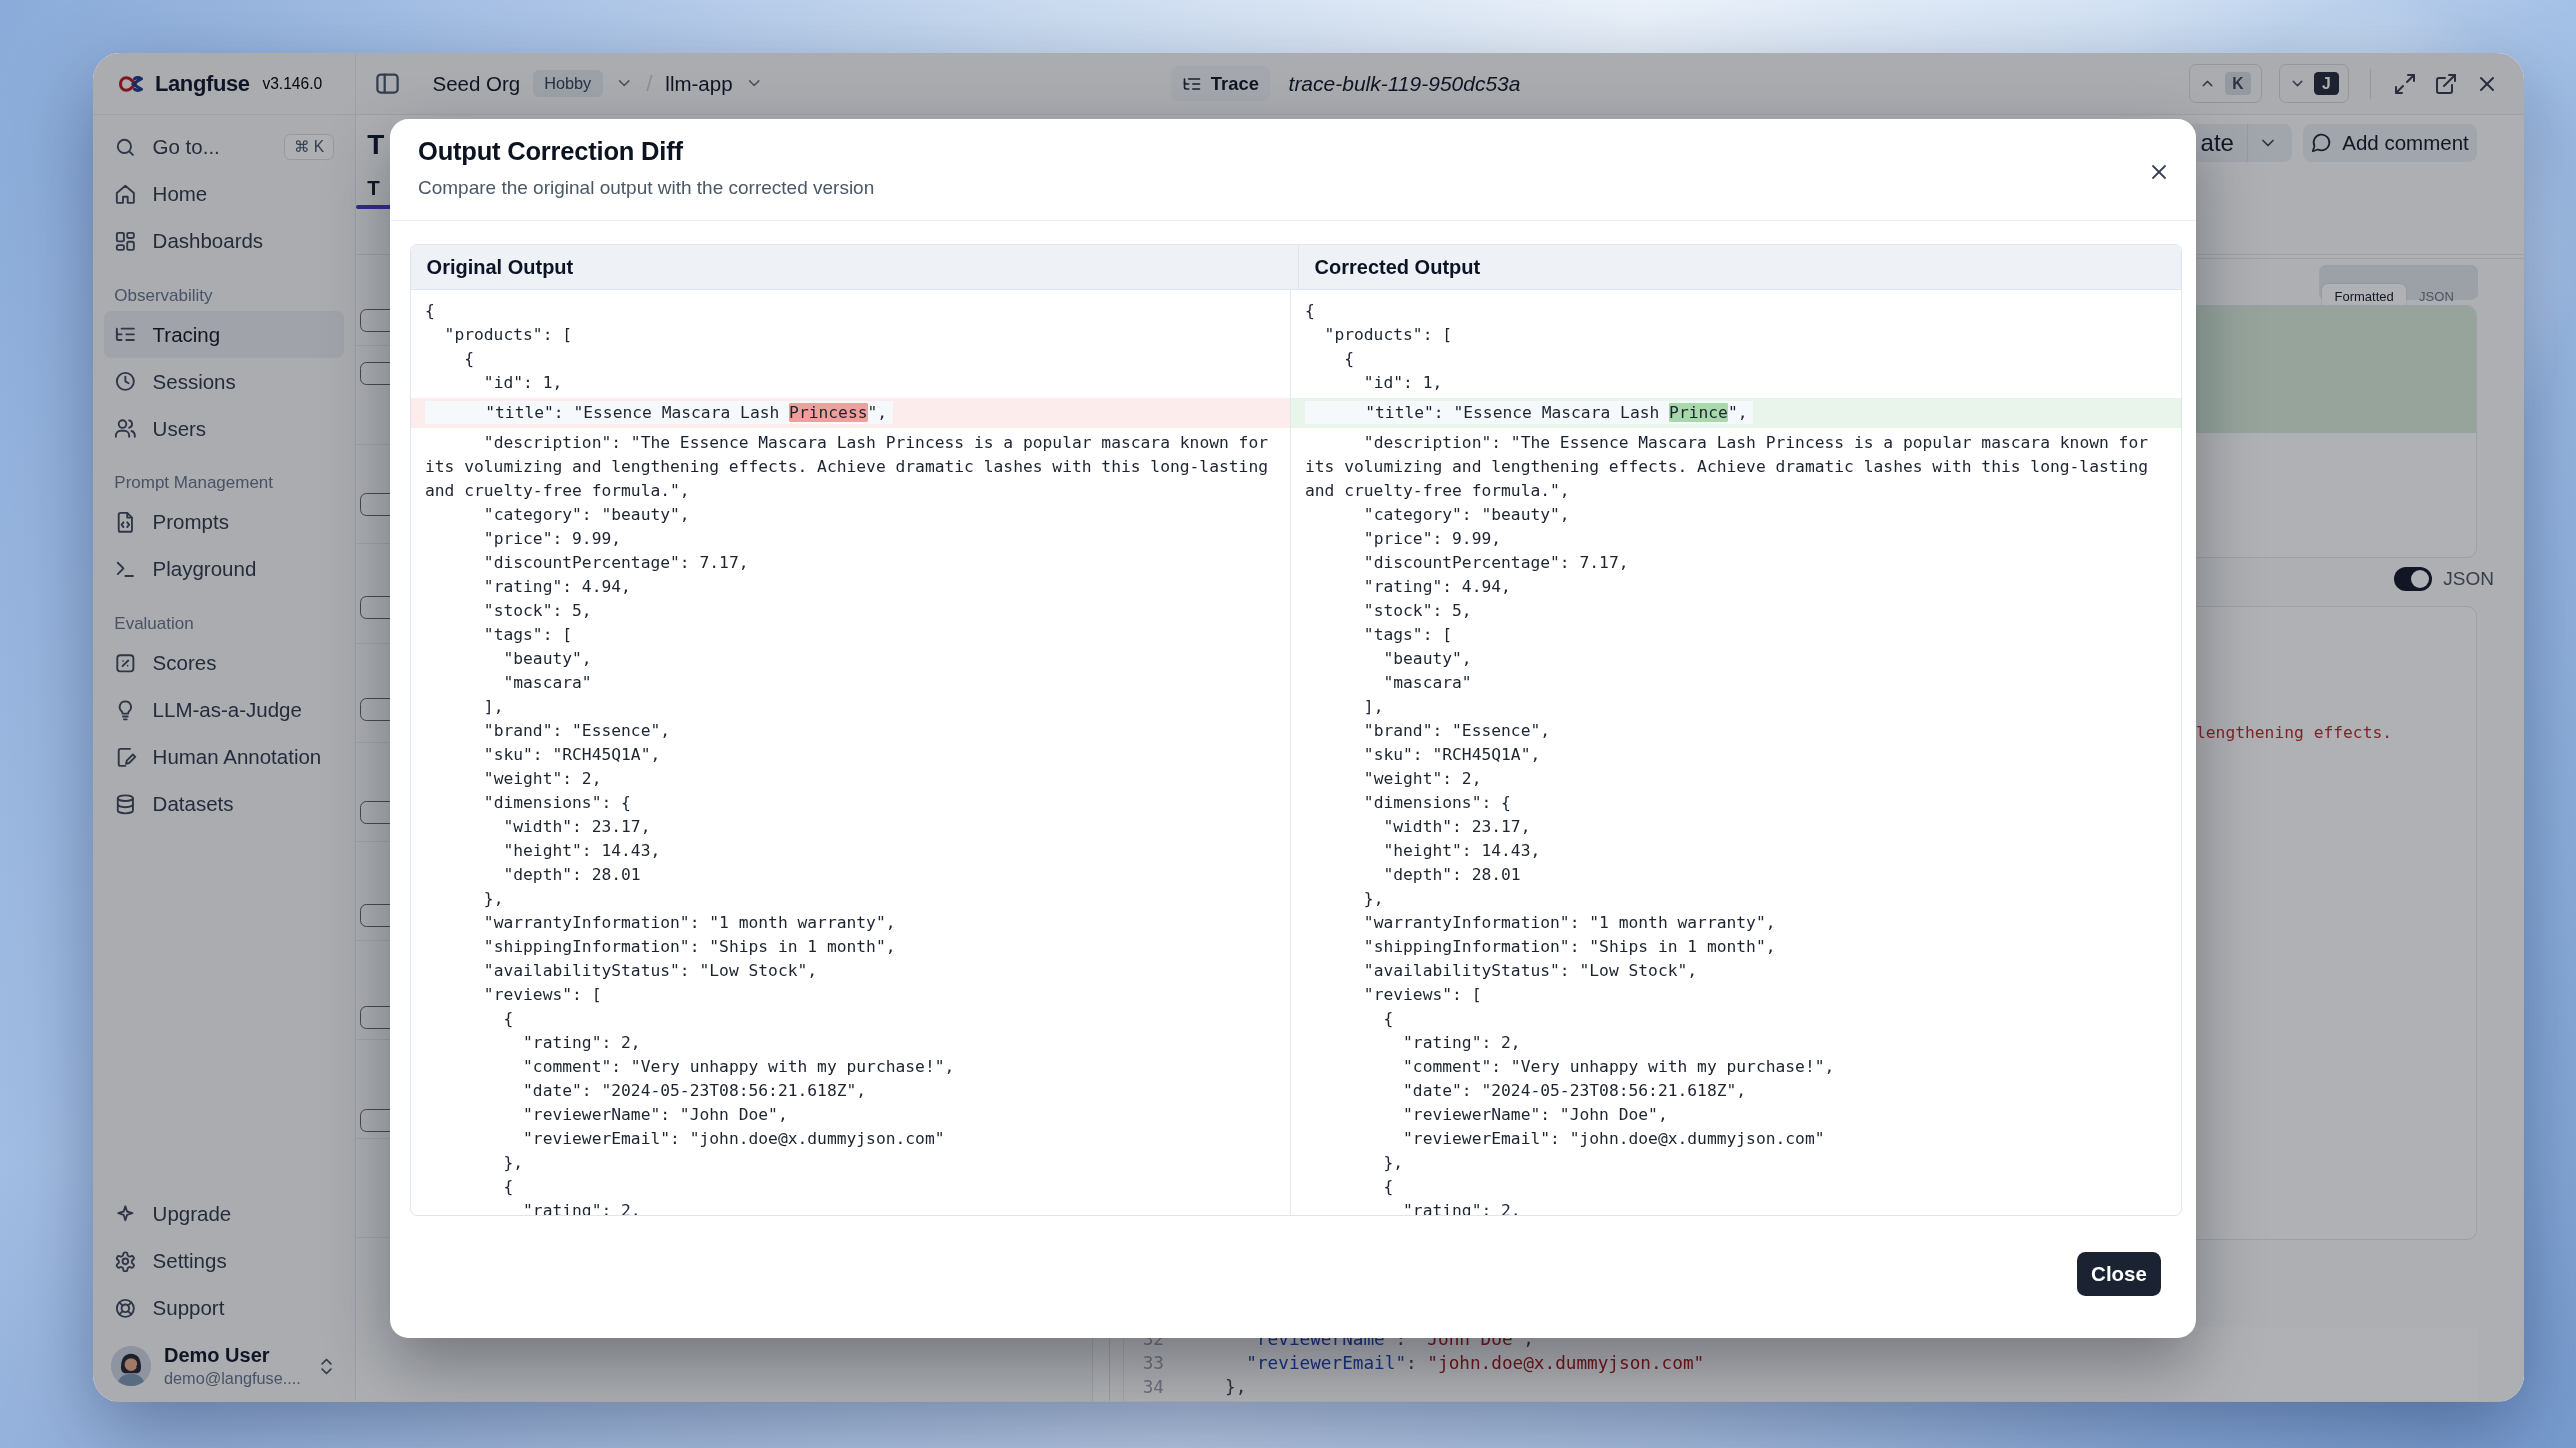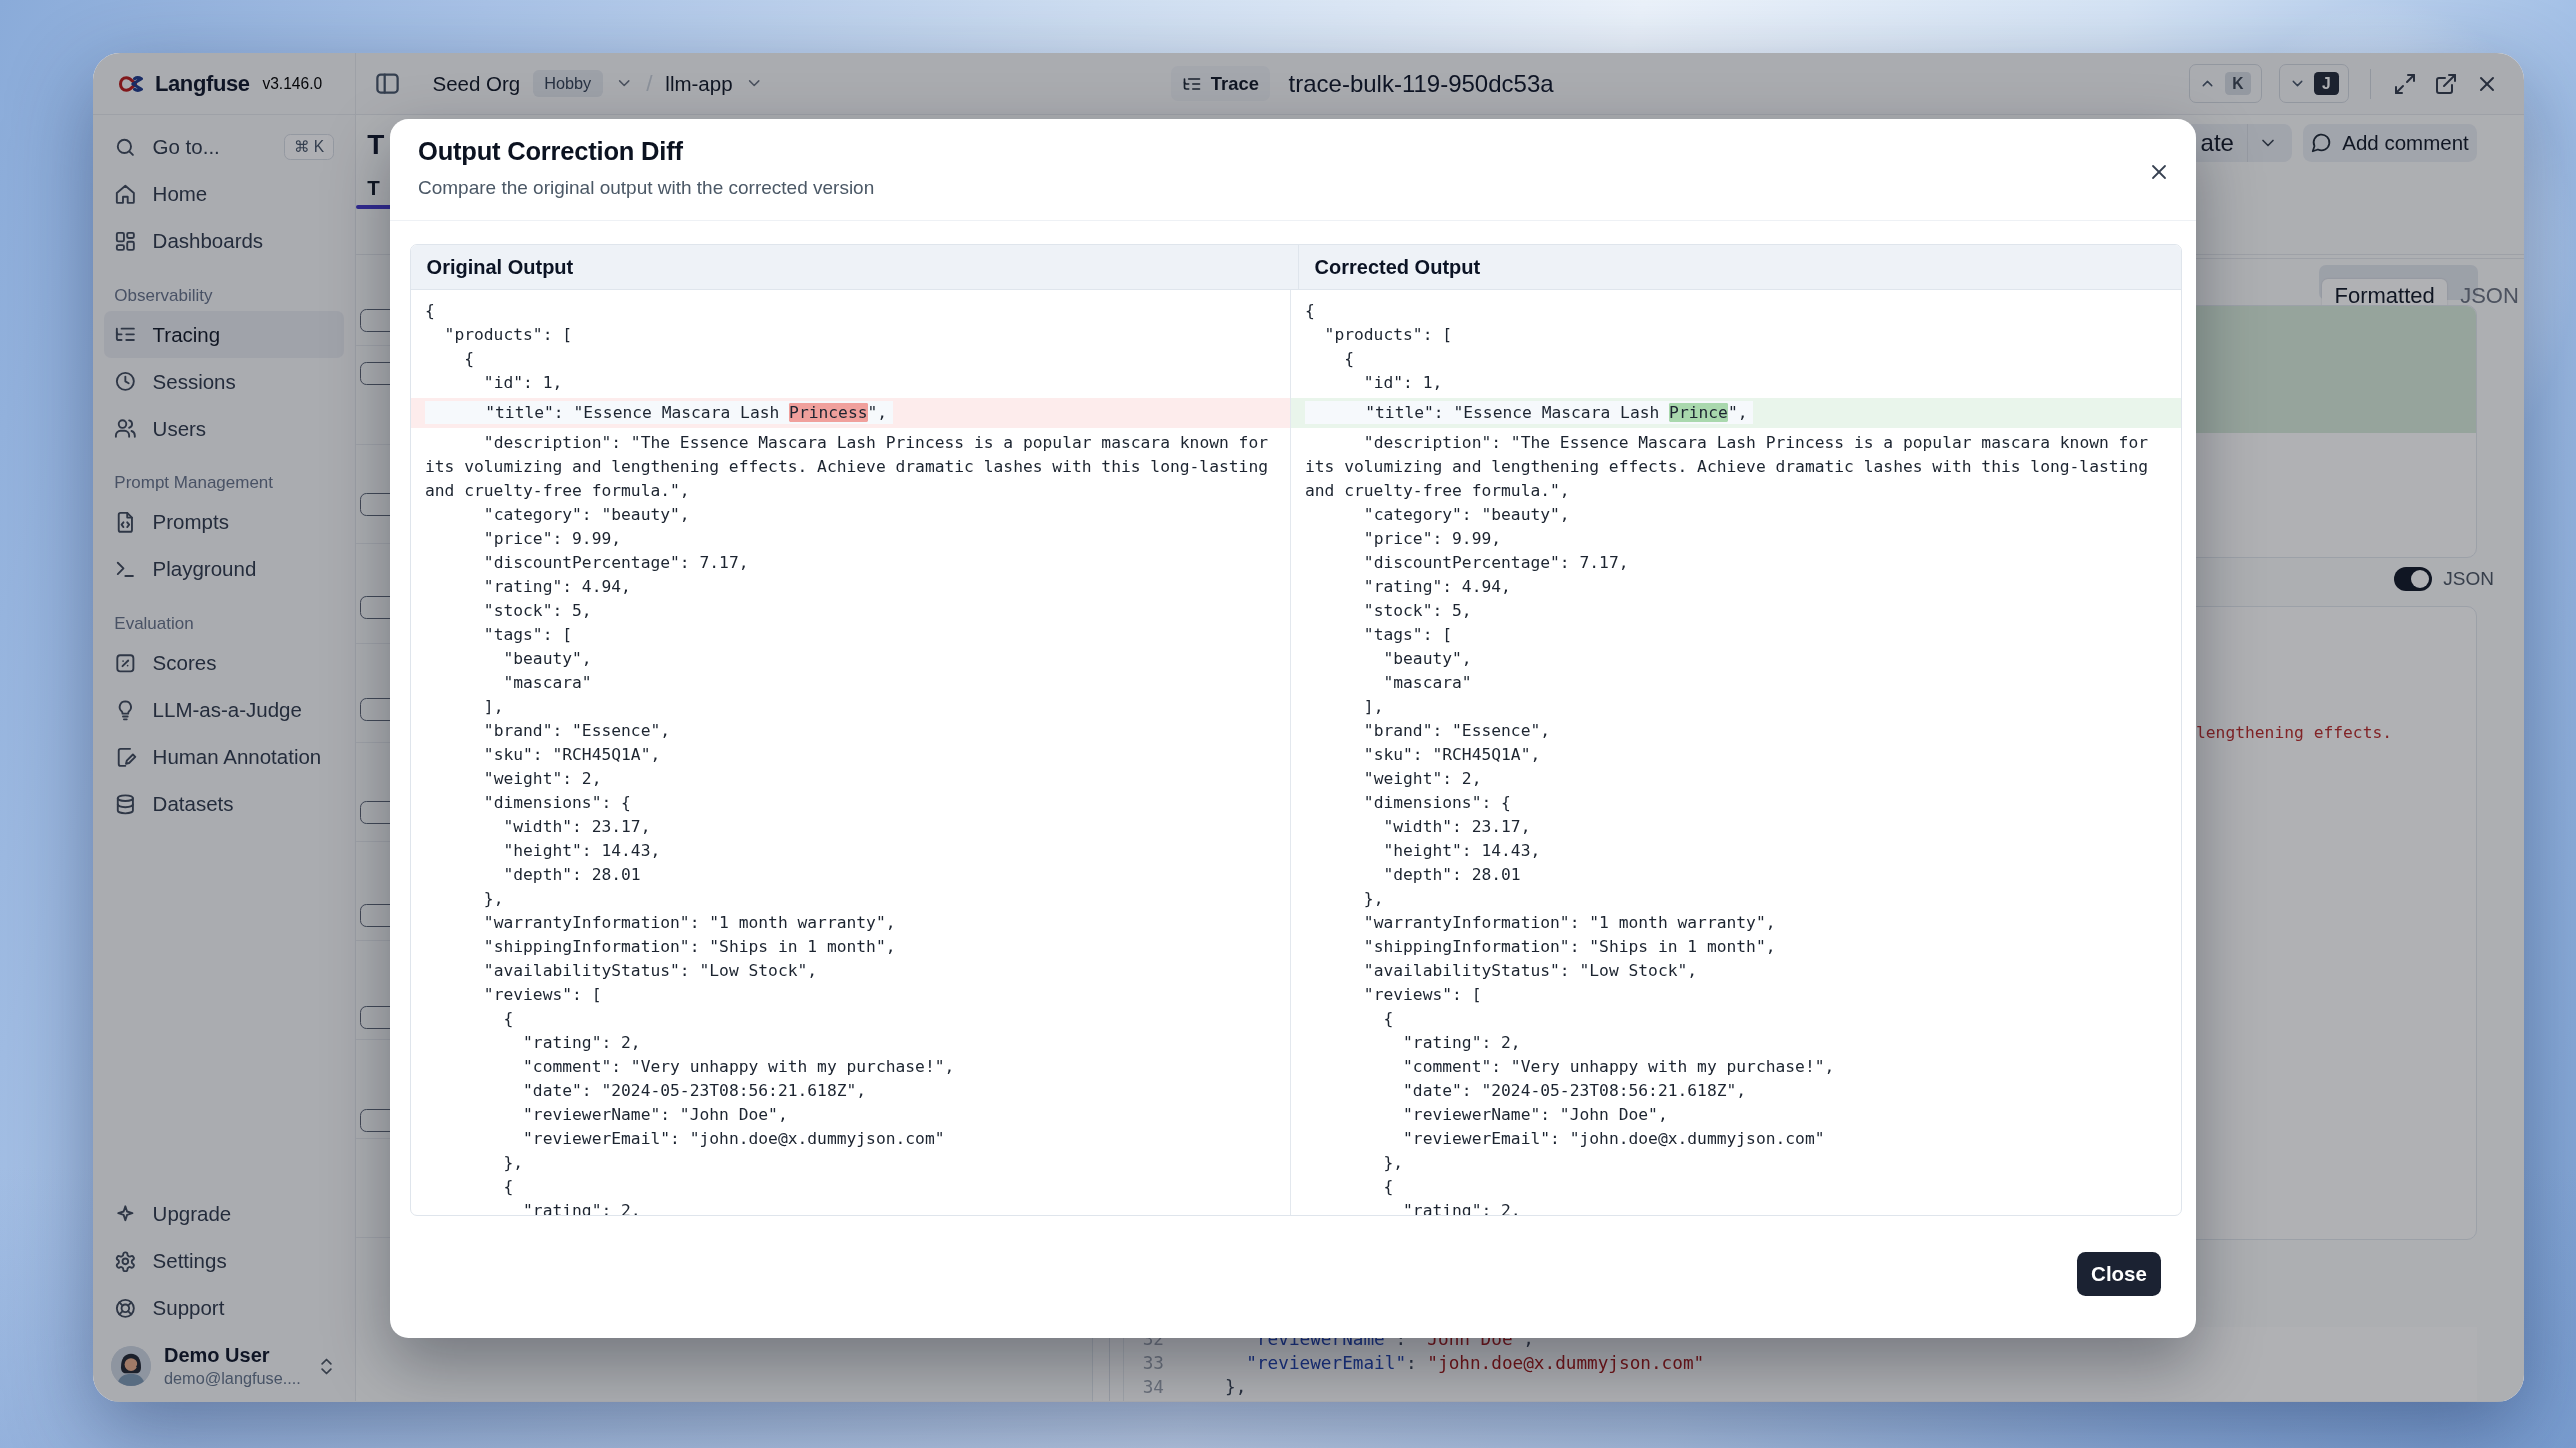--- a/index.html
+++ b/index.html
@@ -22,21 +22,21 @@
   .brand-version { font-size:15.6px; color:#000000; margin-left:2.8px; }
   .hdr-mid { display:flex; align-items:center; padding-left:18.4px; gap:12.7px; }
   .icon { display:inline-flex; align-items:center; justify-content:center; color:#475569; }
   .icon svg { width:100%; height:100%; stroke:currentColor; fill:none; stroke-width:2; stroke-linecap:round; stroke-linejoin:round; }
   .org-name,.proj-name { font-size:20.5px; color:#111827; font-weight:500; }
   .plan-badge { font-size:16.3px; color:#334155; background:#e3e7ee; border-radius:5.7px; padding:4.2px 11.3px; }
   .slash { font-size:22.7px; color:#c8cfd9; font-weight:300; }
   .trace-group { position:absolute; left:1078px; top:0; height:100%; display:flex; align-items:center; gap:18.4px; }
   .trace-badge { display:flex; align-items:center; gap:8.5px; background:#edf0f5; border-radius:7px; padding:6.4px 11.3px; }
   .trace-badge-label { font-size:18.4px; font-weight:600; color:#111827; }
-  .trace-id { font-size:24px; color:#0f172a; }
+  .trace-id { font-size:21px; color:#0f172a;font-style:italic; }
   .hdr-right { position:absolute; right:25.5px; top:0; height:100%; display:flex; align-items:center; gap:17px; }
   .nav-btn { display:flex; align-items:center; gap:8.5px; border:1.1px solid #d3d8e0; border-radius:7px; padding:6.4px 9.2px; background:transparent; }
   .key-badge { font-size:15.6px; font-weight:600; border-radius:4.2px; padding:2.8px 7.8px; }
   .key-badge.light { background:#d6dbe3; color:#3a4452; }
   .key-badge.dark { background:#232a3a; color:#ffffff; }
   .hdr-divider { width:1.4px; height:30px; background:#d3d8e0; margin:0 4.2px; }
   .hdr-icon-btn { width:24px; height:24px; color:#333c4c; }
 
   
   .app-body { display:flex; height:1286px; }
@@ -67,21 +67,21 @@
   .tree-chip { position:absolute; left:4.2px; width:37px; height:22.7px; border:1.8px solid #5b6475; border-radius:6.4px; background:#fbfcfd; }
 
   .annotate-btn { position:absolute; left:1784px; top:8.5px; width:152px; height:38px; background:#e9edf3; border-radius:0 8.5px 8.5px 0; display:flex; align-items:center; justify-content:flex-end; gap:0; }
   .annotate-label { font-size:24px; color:#111827; }
   .annotate-sep { width:1.4px; height:38px; background:#d8dde5; margin:0 10px 0 12.7px; }
   .annotate-chevron { width:20px; height:20px; color:#374151; margin-right:14px; }
   .addcomment-btn { position:absolute; left:1947px; top:8.5px; width:174px; height:38px; background:#e9edf3; border-radius:8.5px; display:flex; align-items:center; justify-content:center; gap:10px; font-size:20.5px; color:#111827; }
   .addcomment-btn .icon { width:21px; height:21px; color:#1f2937; }
   .strip-divider { position:absolute; left:1774px; top:143px; width:397px; height:0.7px; background:#e4e7ec; }
   .segmented { position:absolute; left:1963px; top:150px; width:159px; height:35px; background:#e2e7ee; border-radius:7px; display:flex; align-items:center; padding:2.8px; }
-  .seg-opt { font-size:22px; padding:4.2px 12.7px; border-radius:5.7px; color:#6b7280;margin-top:27px; }
+  .seg-opt { font-size:13px; padding:4.2px 12.7px; border-radius:5.7px; color:#6b7280;margin-top:27px; }
   .seg-opt.selected { background:#ffffff; color:#111827; box-shadow:0 0.7px 2.1px rgba(0,0,0,.15); }
   .bg-panel { position:absolute; background:#ffffff; border:1.1px solid #e2e7ee; border-radius:10px; }
   .panel1 { left:1799px; top:190px; width:322px; height:253px; overflow:hidden; }
   .panel1-green { width:100%; height:127px; background:#d9ecdc; }
   .panel2 { left:1799px; top:491px; width:322px; height:634px; overflow:hidden; }
   .removed-snippet { position:absolute; left:40px; top:116px; font-family:"DejaVu Sans Mono", monospace; font-size:16.3px; color:#b92c2c; white-space:nowrap; }
   .json-toggle-row { position:absolute; left:2038px; top:452px; display:flex; align-items:center; gap:11.3px; }
   .toggle { width:38px; height:24px; border-radius:12px; background:#111827; position:relative; }
   .toggle-knob { position:absolute; right:2.8px; top:2.8px; width:18.4px; height:18.4px; border-radius:50%; background:#ffffff; }
   .json-toggle-label { font-size:19px; color:#4b5563; }

